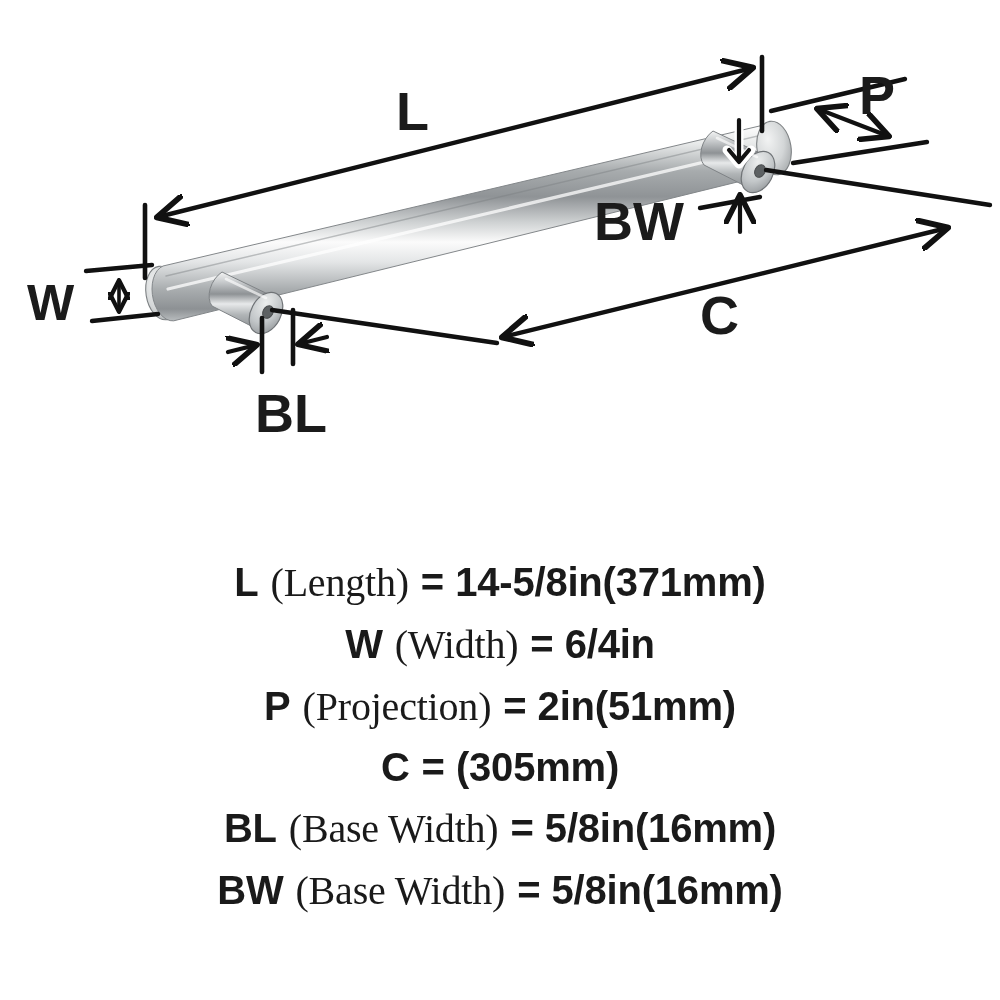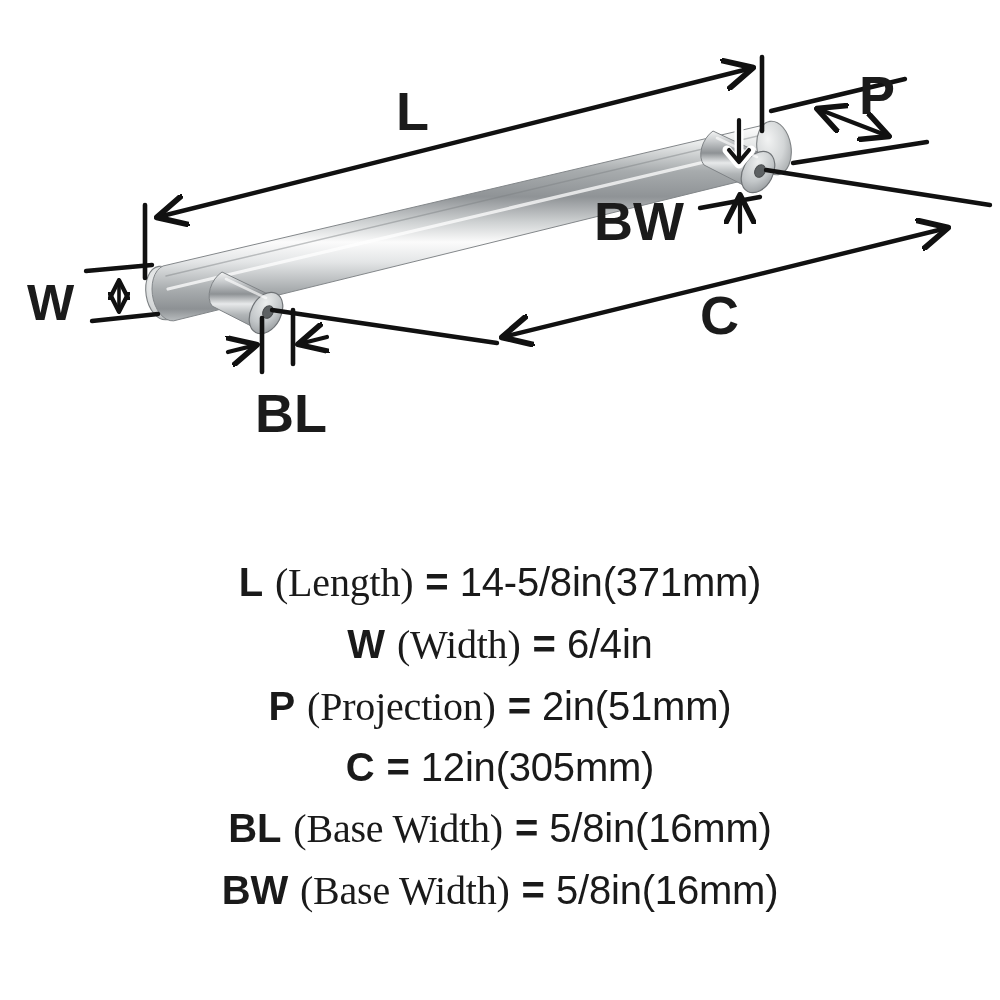--- a/index.html
+++ b/index.html
@@ -77,24 +77,24 @@
   .spec-desc {
     font-weight: 400;
     margin-left: 0.30em;
     font-family: Liberation Serif, serif;
   }
   .spec-eq {
     font-weight: 700;
     margin: 0 0.28em 0 0.30em;
   }
   .spec-imperial {
-    font-weight: 400;
+    font-weight: 700;
   }
   .spec-metric {
-    font-weight: 400;
+    font-weight: 700;
     text-align: right;
   }
 </style>
 </head>
 <body>
 
 <div id="page-root">
 
   <div class="drawing">
     <svg viewBox="0 0 1000 470" xmlns="http://www.w3.org/2000/svg" aria-hidden="true">
@@ -262,21 +262,20 @@
       <span class="spec-code">P</span>
       <span class="spec-desc">(Projection)</span>
       <span class="spec-eq">=</span>
       <span class="spec-imperial">2in</span>
       <span class="spec-metric">(51mm)</span>
     </div>
 
     <div class="spec-row">
       <span class="spec-code">C</span>
       <span class="spec-eq">=</span>
-      <span class="spec-imperial">12in</span>
       <span class="spec-metric">(305mm)</span>
     </div>
 
     <div class="spec-row">
       <span class="spec-code">BL</span>
       <span class="spec-desc">(Base Width)</span>
       <span class="spec-eq">=</span>
       <span class="spec-imperial">5/8in</span>
       <span class="spec-metric">(16mm)</span>
     </div>

